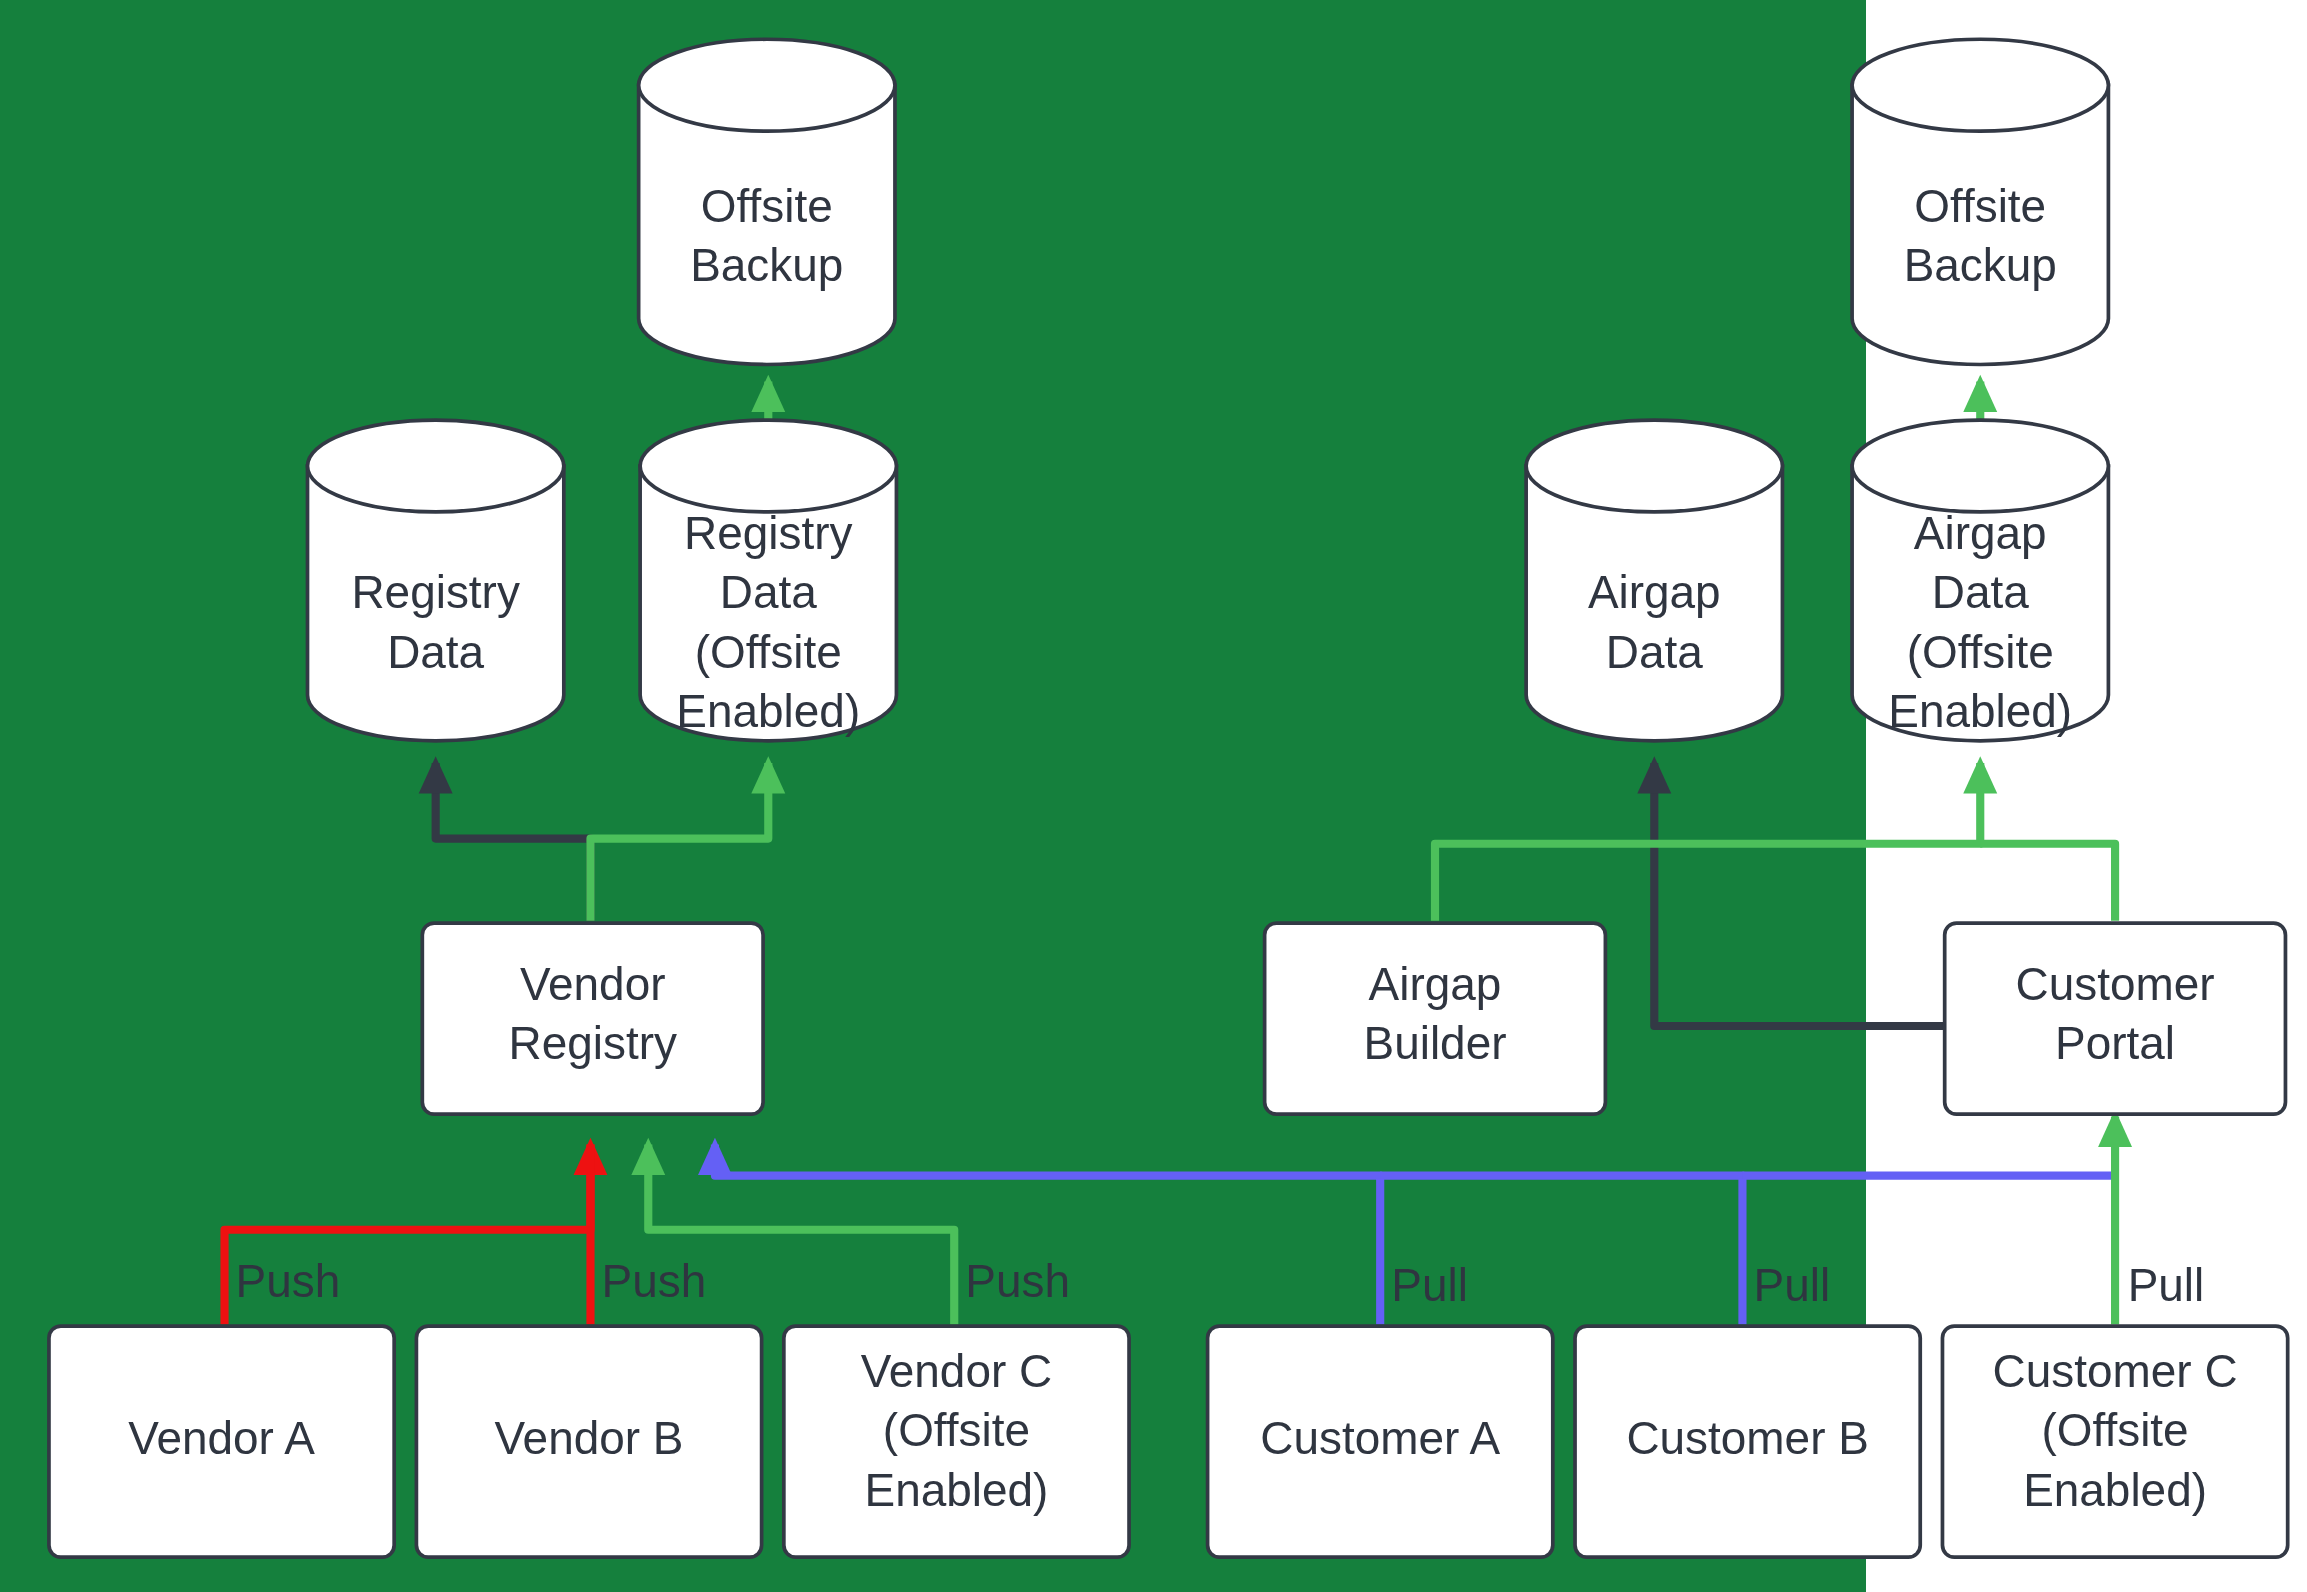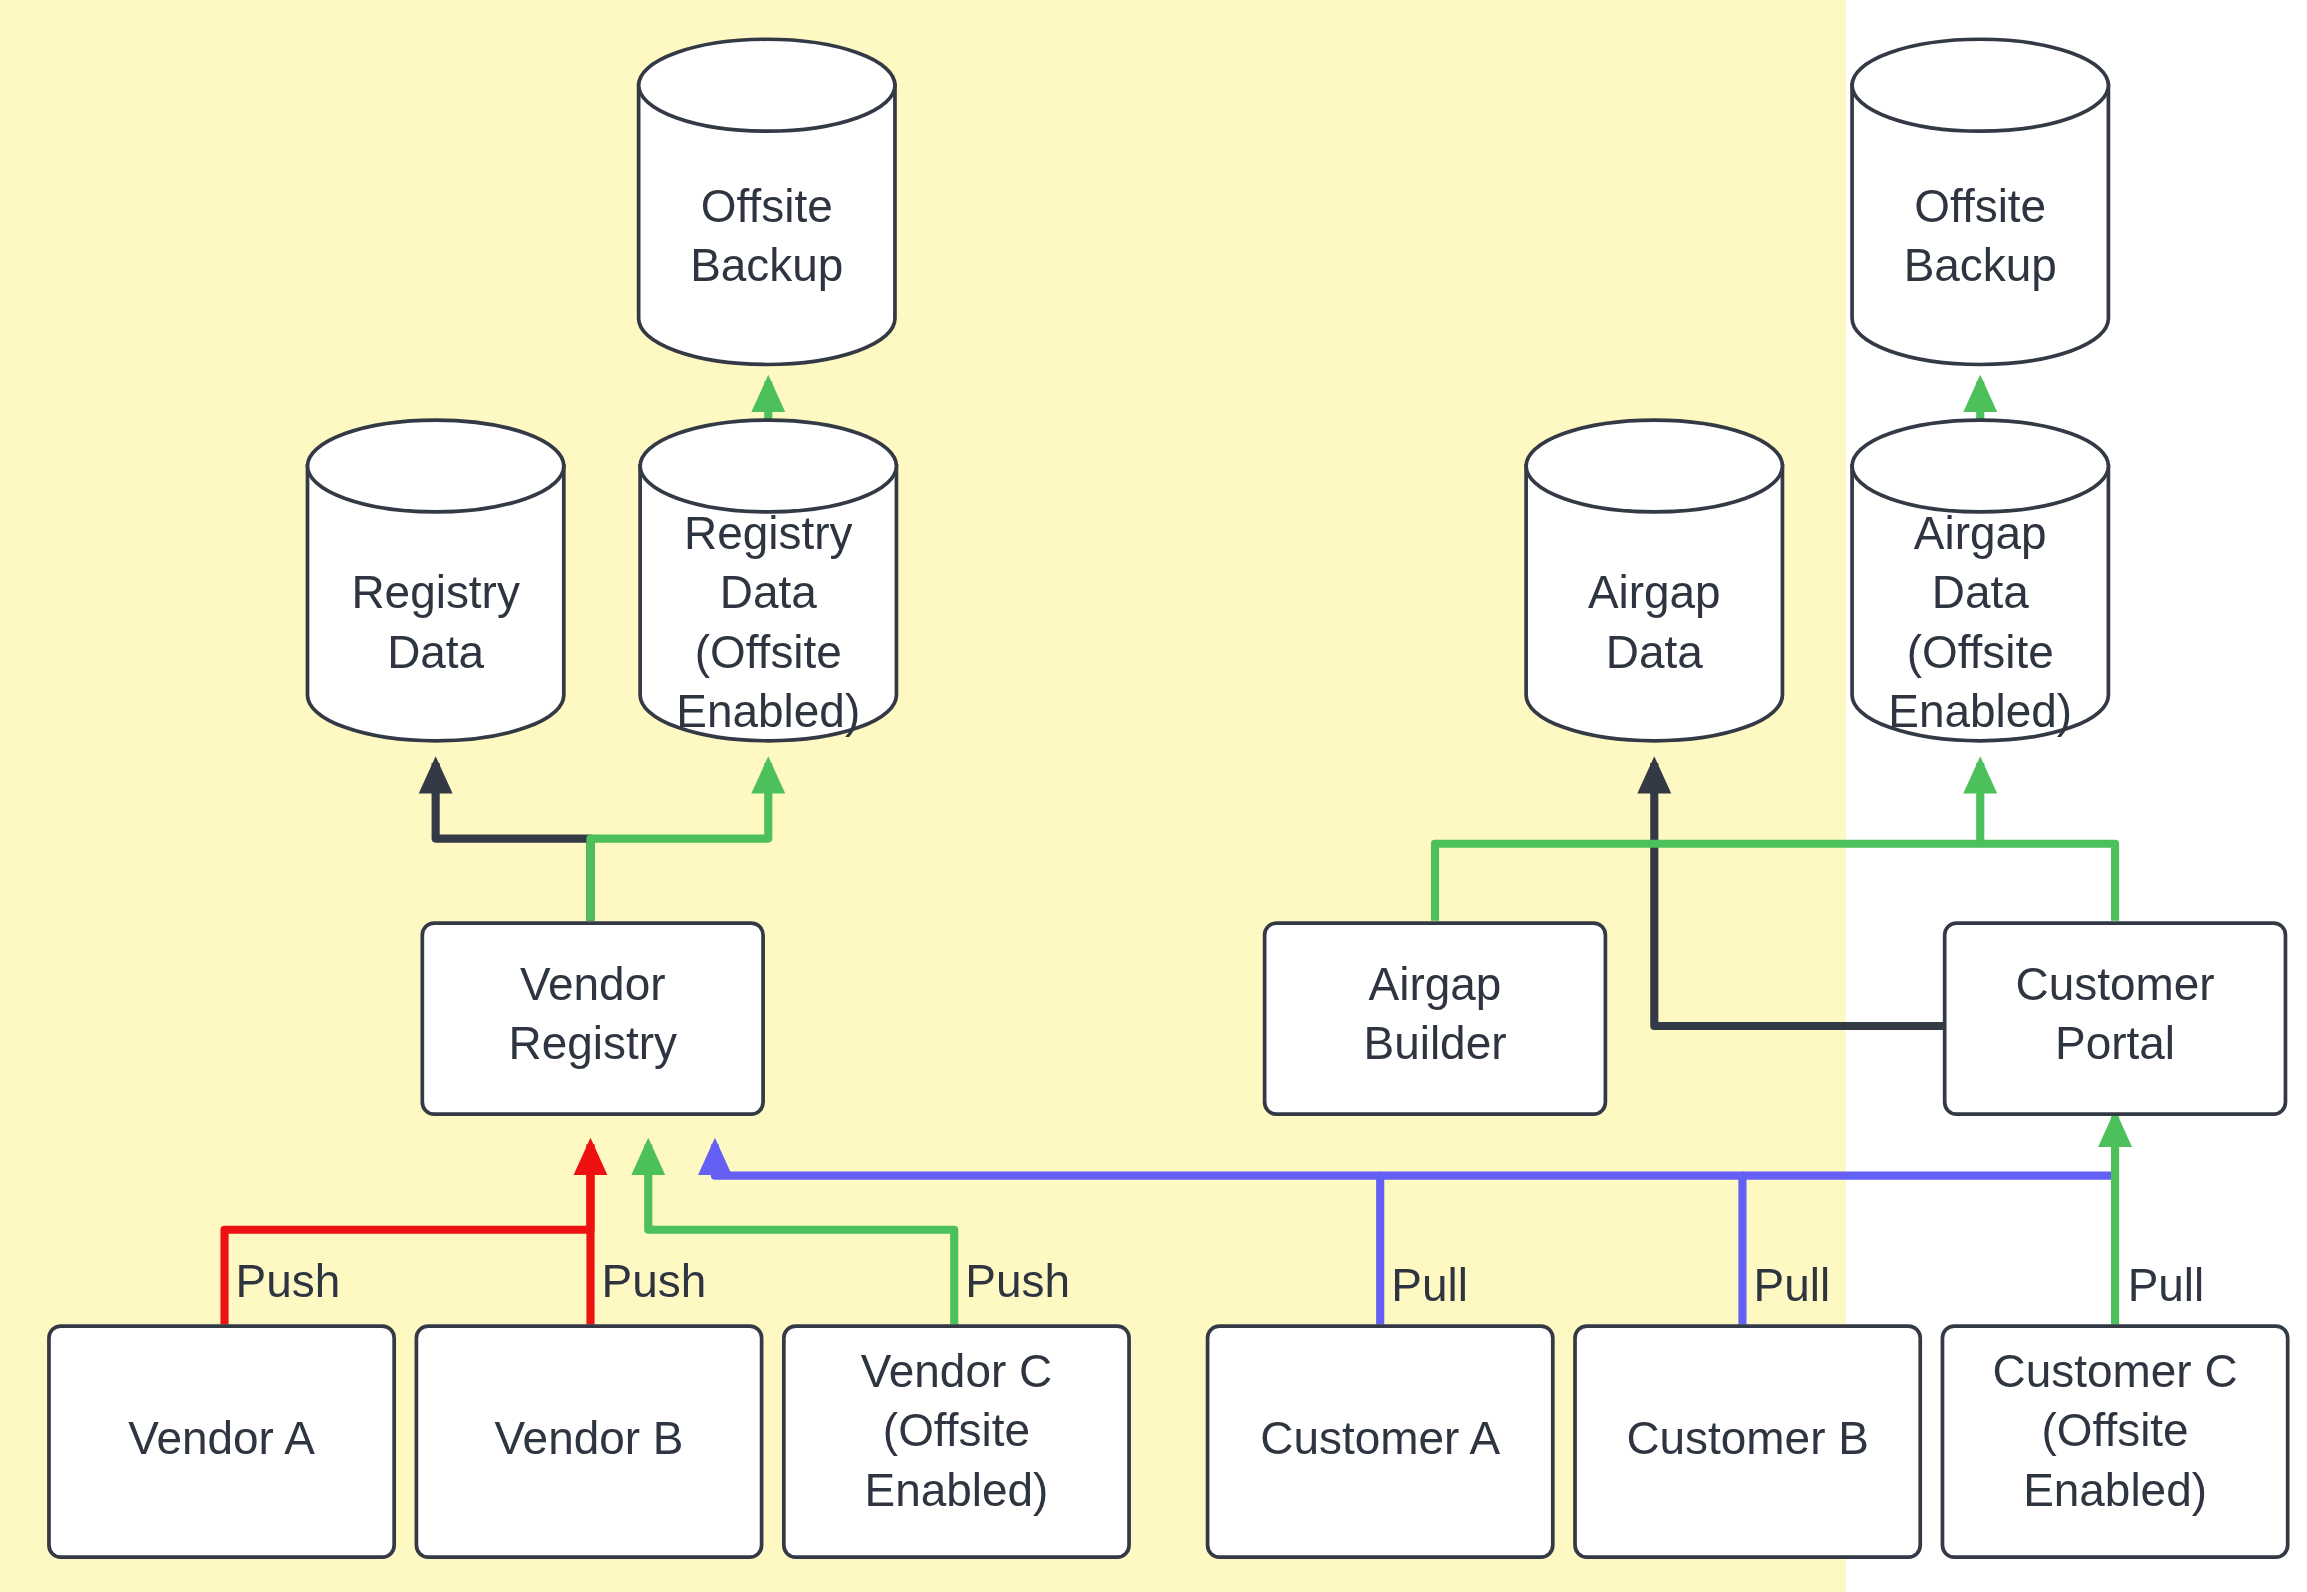--- a/index.html
+++ b/index.html
@@ -10,21 +10,22 @@
   body {
     width: 2307px;
     height: 1592px;
     overflow: hidden;
     font-family: "Liberation Sans", sans-serif;
   }
   #diagram-root {
     position: relative;
     width: 1846px;
     height: 1592px;
-    background: #fef9c3;
+    background: #15803d;
+    padding-left: 20px;
   }
   svg.diagram-canvas {
     position: absolute;
     top: 0;
     left: 0;
     width: 2307px;
     height: 1592px;
     display: block;
   }
   .node-shape {

